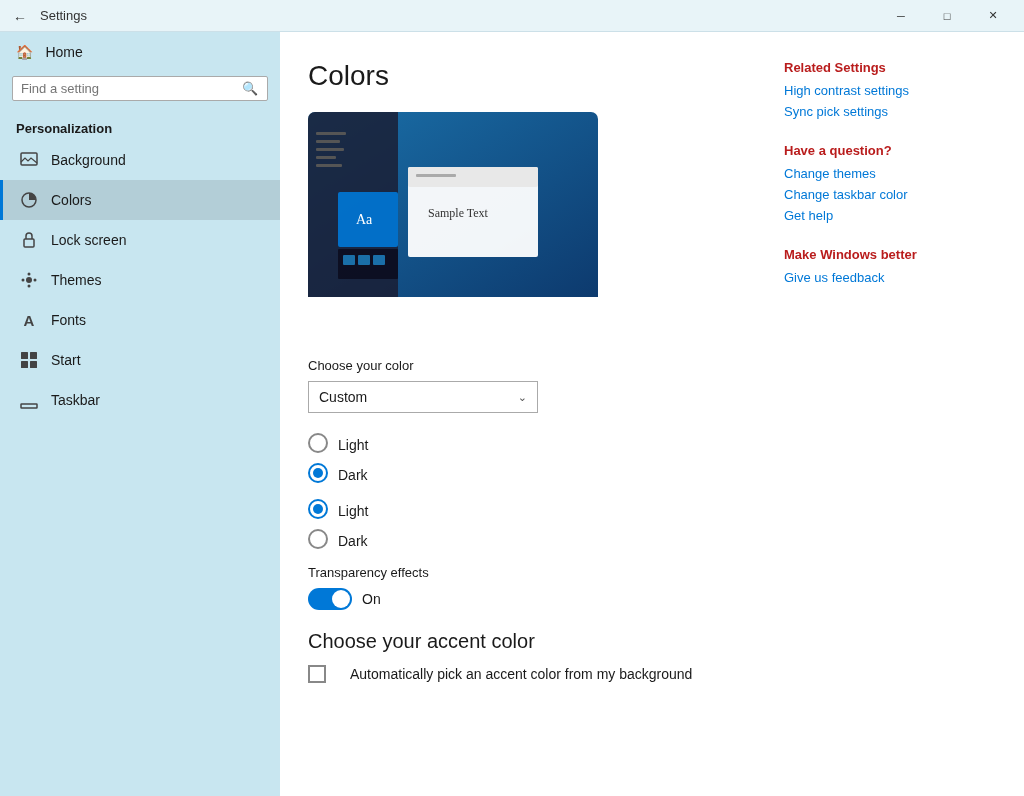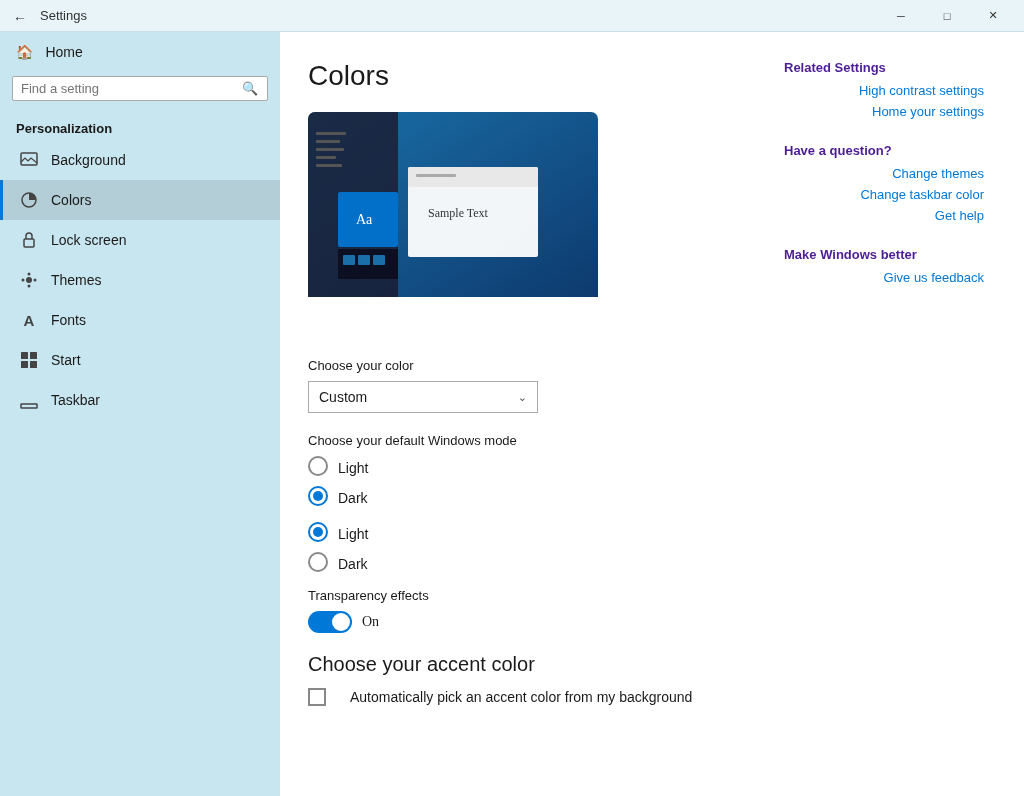--- a/index.html
+++ b/index.html
@@ -192,21 +192,20 @@
       border-radius: 50%;
       background: #0078d7;
     }
 
     
     .toggle-row {
       display: flex;
       align-items: center;
       gap: 10px;
       margin-bottom: 20px;
-      font-family: Liberation Serif, serif;
     }
     .toggle-switch {
       width: 44px; height: 22px;
       background: #0078d7;
       border-radius: 11px;
       position: relative;
       cursor: pointer;
       flex-shrink: 0;
     }
     .toggle-switch::after {
@@ -237,31 +236,30 @@
     
     .content-right {
       width: 200px;
       flex-shrink: 0;
     }
 
     .related-section { margin-bottom: 24px; }
     .related-title {
       font-size: 13px;
       font-weight: 600;
-      color: #4c1d95;
+      color: #b91c1c;
       margin-bottom: 8px;
     }
     .related-link {
       display: block;
       font-size: 13px;
       color: #0078d7;
       cursor: pointer;
       margin-bottom: 6px;
       text-decoration: none;
-      text-align: right;
     }
   </style>
 </head>
 <body>
 
 <div class="title-bar">
   <div class="title-bar-back">
     <span>←</span>
   </div>
   <span class="title-bar-title">Settings</span>
@@ -387,21 +385,20 @@
           <text x="120" y="105" font-size="12" fill="#333" font-family="Segoe UI">Sample Text</text>
         </svg>
       </div>
 
       <p class="section-label">Choose your color</p>
       <div class="dropdown">
         <span>Custom</span>
         <span class="dropdown-arrow">⌄</span>
       </div>
 
-      <p class="section-label">Choose your default Windows mode</p>
       <div class="radio-group">
         <div class="radio-item">
           <div class="radio-circle"></div>
           <span>Light</span>
         </div>
         <div class="radio-item">
           <div class="radio-circle checked"></div>
           <span>Dark</span>
         </div>
       </div>
@@ -427,21 +424,21 @@
       <div class="checkbox-row">
         <div class="checkbox-box"></div>
         <span>Automatically pick an accent color from my background</span>
       </div>
     </div>
 
     <div class="content-right">
       <div class="related-section">
         <div class="related-title">Related Settings</div>
         <a class="related-link">High contrast settings</a>
-        <a class="related-link">Home your settings</a>
+        <a class="related-link">Sync pick settings</a>
       </div>
 
       <div class="related-section">
         <div class="related-title">Have a question?</div>
         <a class="related-link">Change themes</a>
         <a class="related-link">Change taskbar color</a>
         <a class="related-link">Get help</a>
       </div>
 
       <div class="related-section">

